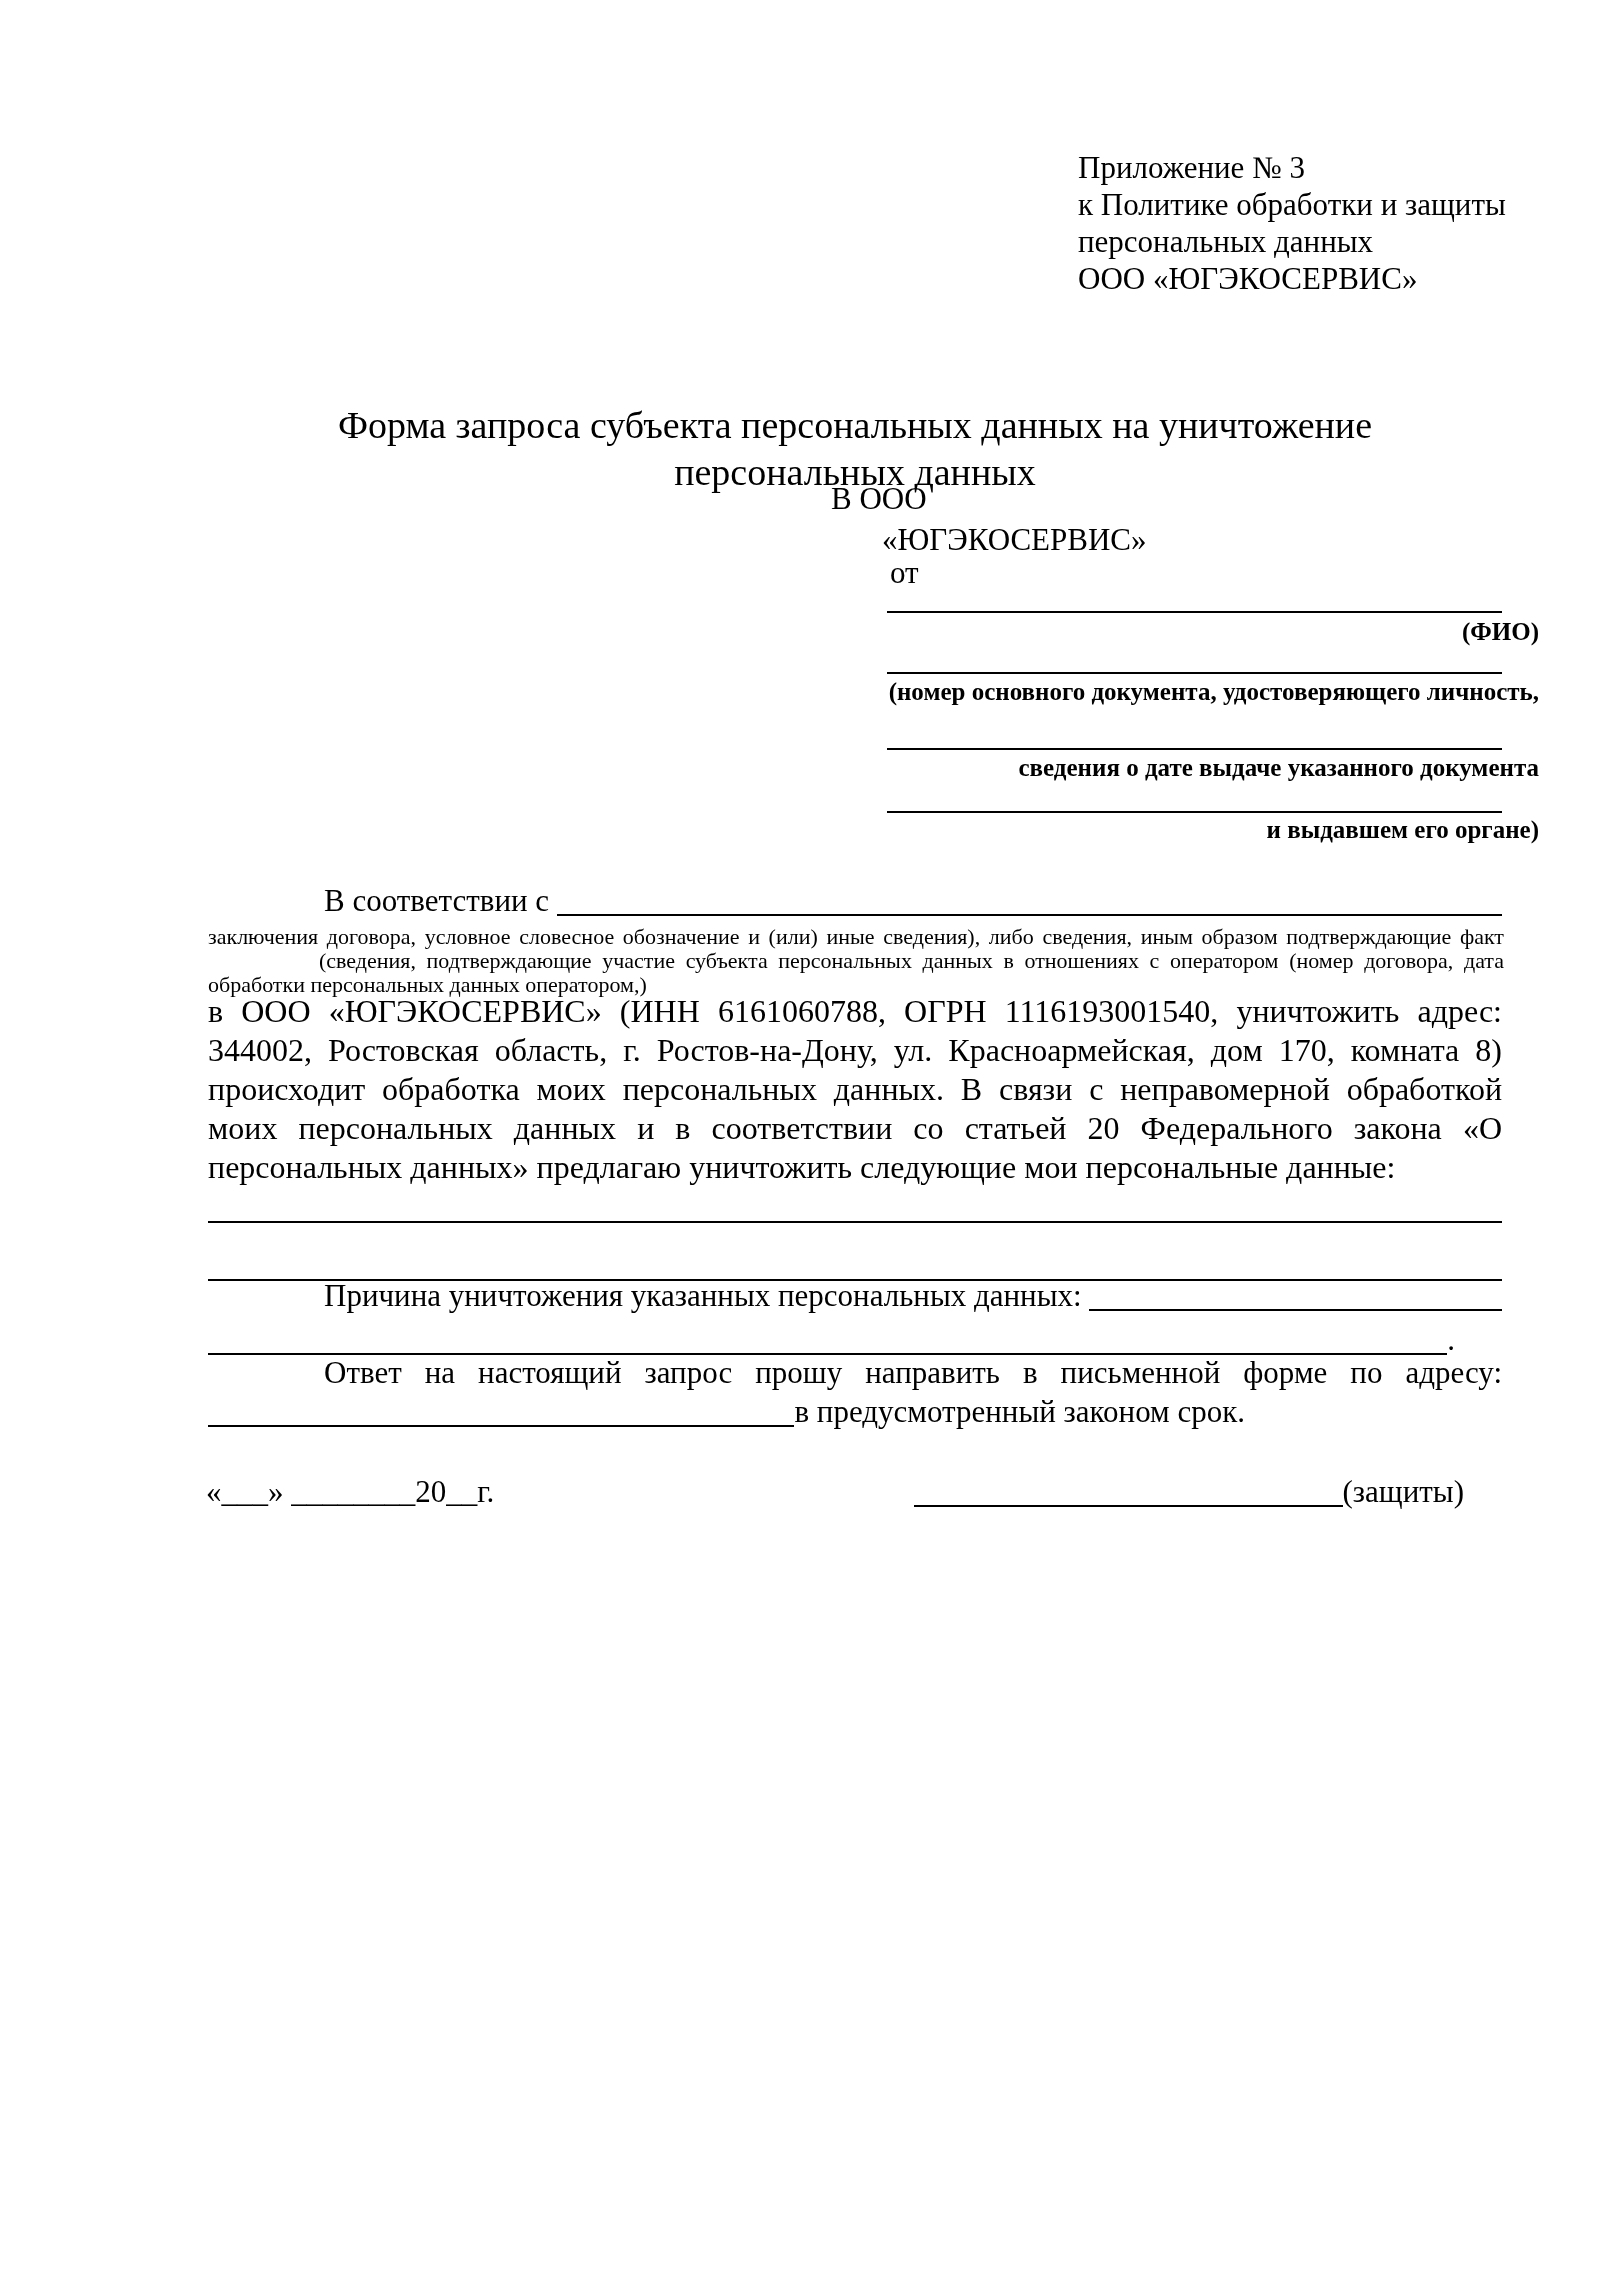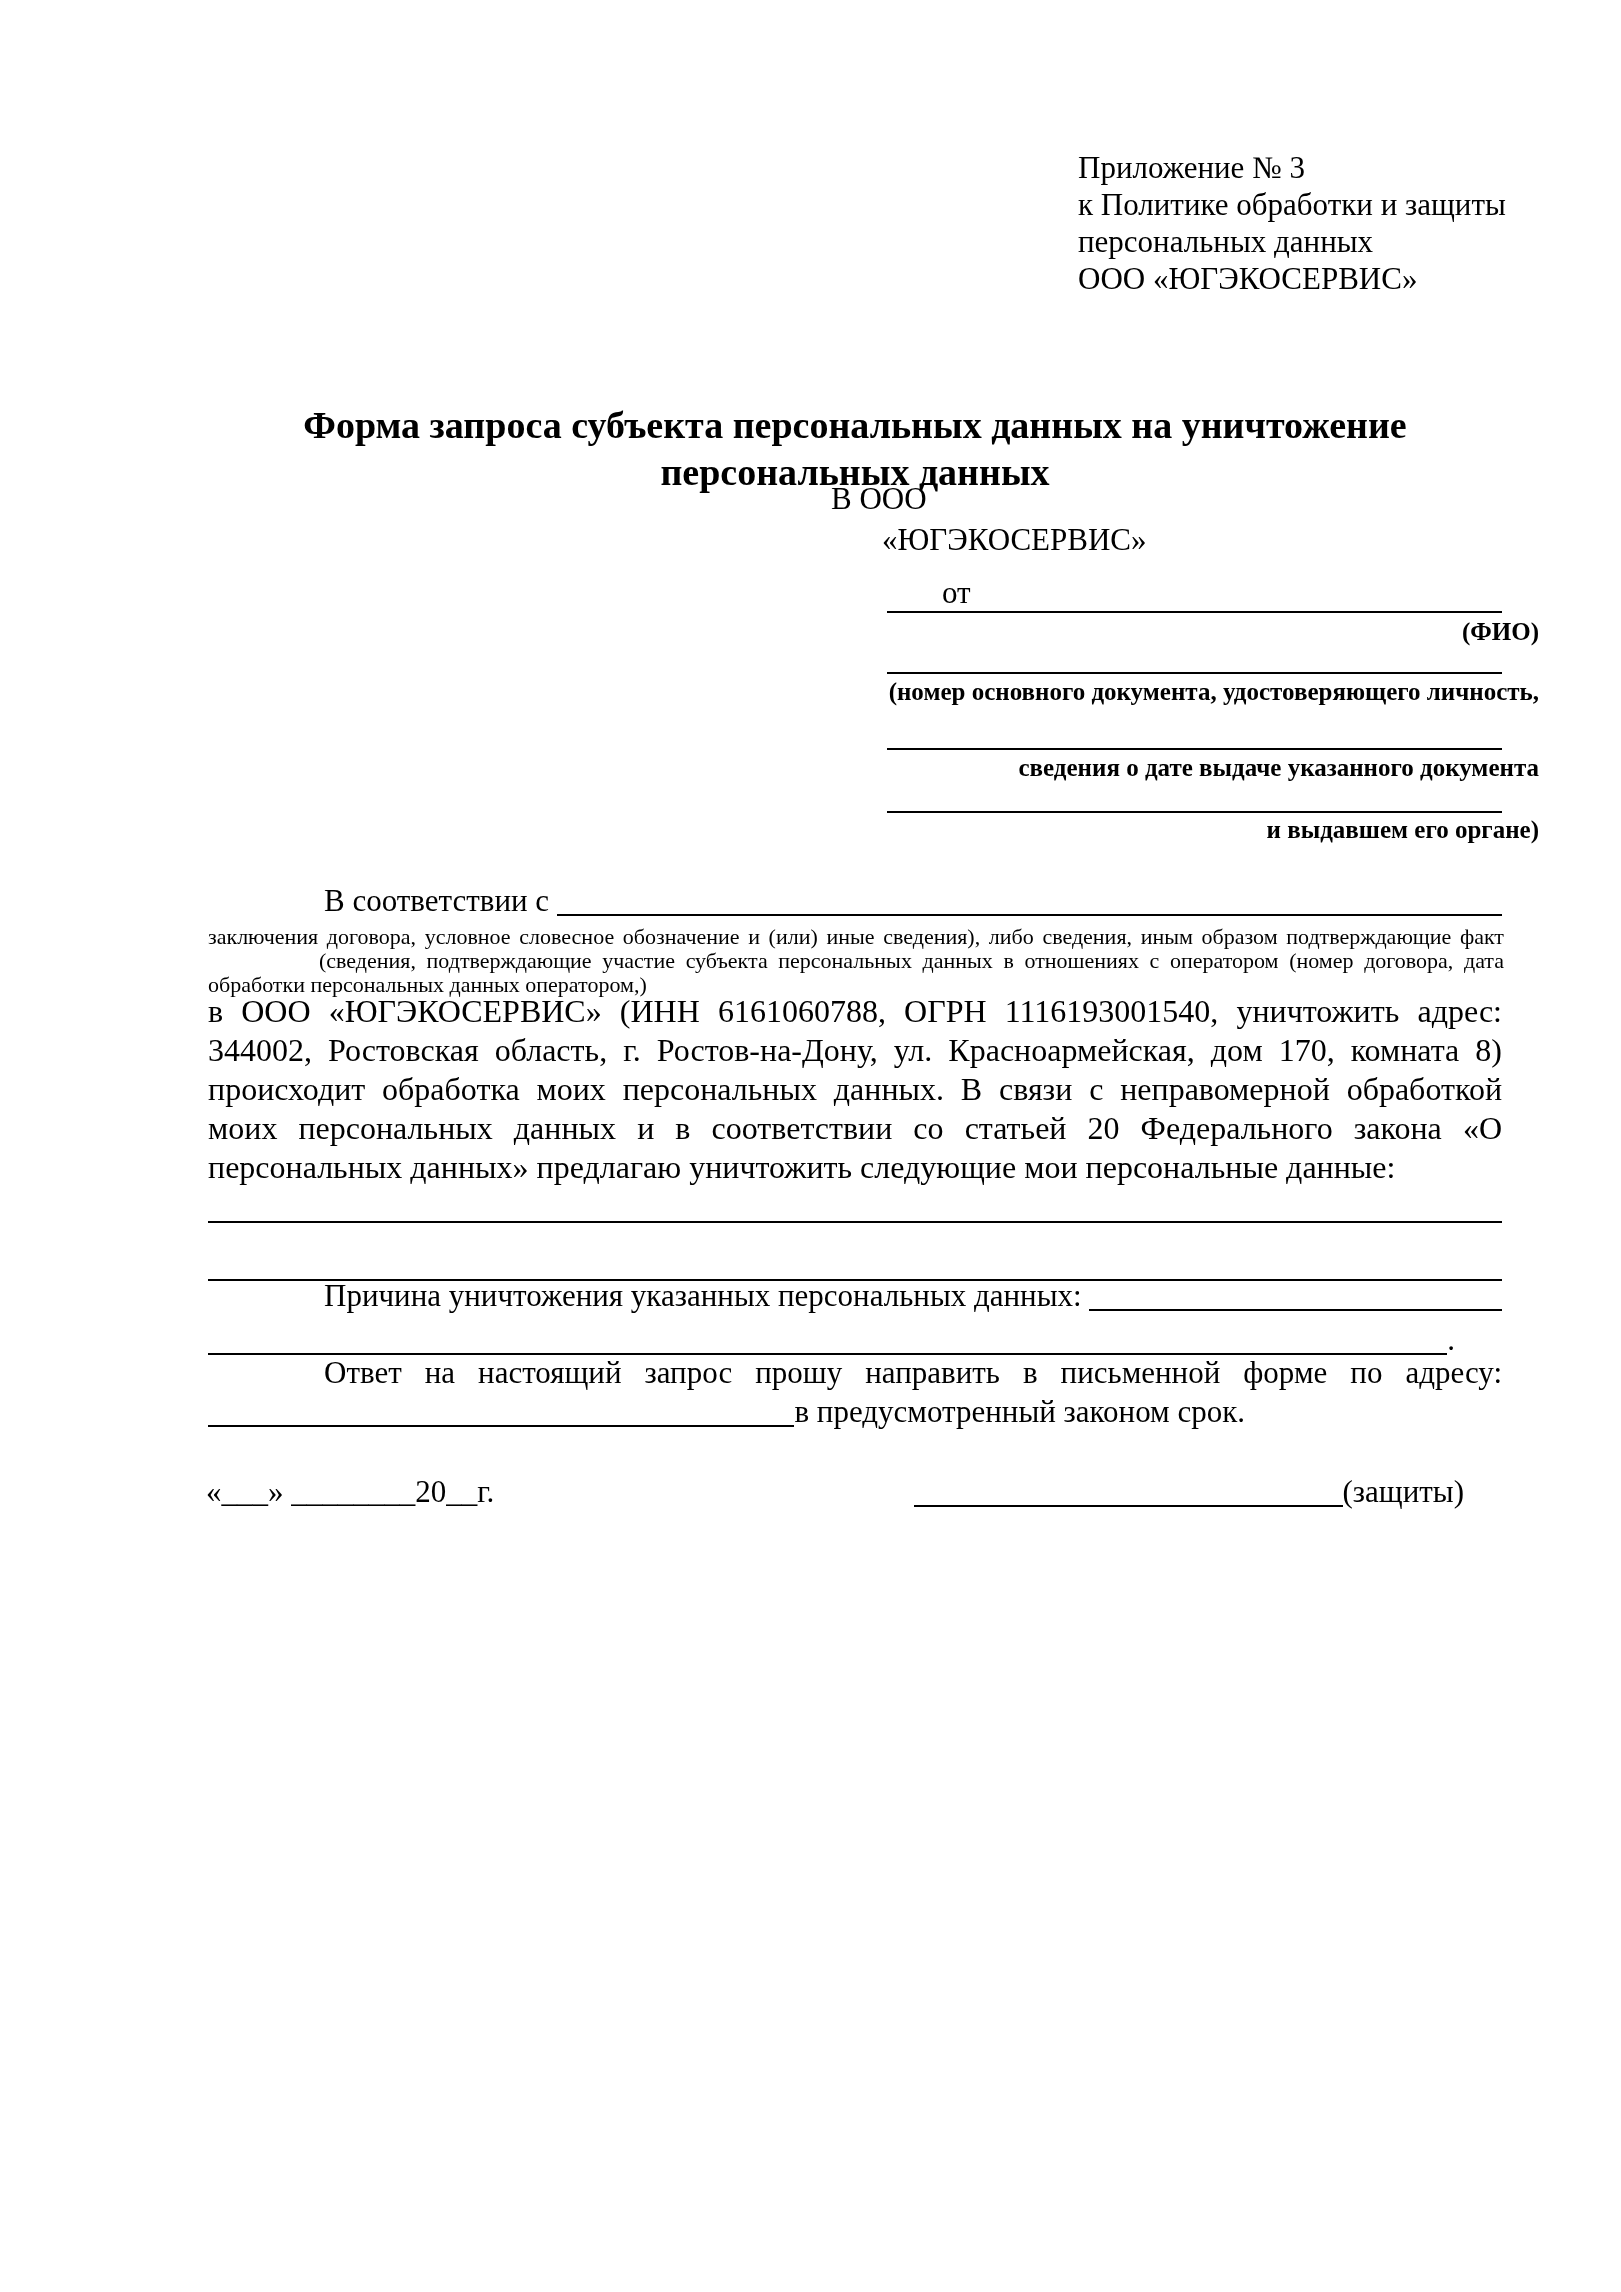--- a/index.html
+++ b/index.html
@@ -7,21 +7,21 @@
     position:relative;
     width:1621px;height:2212px;
     background:#ffffff;color:#000;
     font-family:"Liberation Serif","DejaVu Serif",serif;
     font-size:31px;
     overflow:hidden;
   }
   .abs{position:absolute;}
   .hdr{line-height:37px;font-size:31px;}
   .title{
-    font-weight:bold;font-size:38px;line-height:47px;
+    font-weight:normal;font-size:38px;line-height:47px;
     text-align:center;
   }
   .addr{font-size:31px;line-height:39px;white-space:nowrap;}
   .rule{position:absolute;height:0;border-top:2.9px solid #000;}
   .caption{
     position:absolute;text-align:right;
     font-size:25px;line-height:29px;white-space:nowrap;font-weight:bold;
   }
   .row{
     position:absolute;display:flex;align-items:stretch;
@@ -59,21 +59,21 @@
     <div>ООО «ЮГЭКОСЕРВИС»</div>
   </div>
 
   <div class="abs title" style="left:208px;top:402px;width:1294px;">
     <div>Форма запроса субъекта персональных данных на уничтожение</div>
     <div>персональных данных</div>
   </div>
 
   <div class="abs addr" style="left:831px;top:479px;">В ООО</div>
   <div class="abs addr" style="left:882px;top:520px;">«ЮГЭКОСЕРВИС»</div>
-  <div class="abs addr" style="left:942px;top:553px;margin-top:20px;">от</div>
+  <div class="abs addr" style="left:890px;top:553px;">от</div>
 
   <div class="rule" style="left:887px;top:611px;width:615px;"></div>
   <div class="caption" style="left:850px;top:617px;width:689px;">(ФИО)</div>
 
   <div class="rule" style="left:887px;top:672px;width:615px;"></div>
   <div class="caption" style="left:850px;top:677px;width:689px;">(номер основного документа, удостоверяющего личность,</div>
 
   <div class="rule" style="left:887px;top:748px;width:615px;"></div>
   <div class="caption" style="left:850px;top:753px;width:689px;">сведения о дате выдаче указанного документа</div>
 

